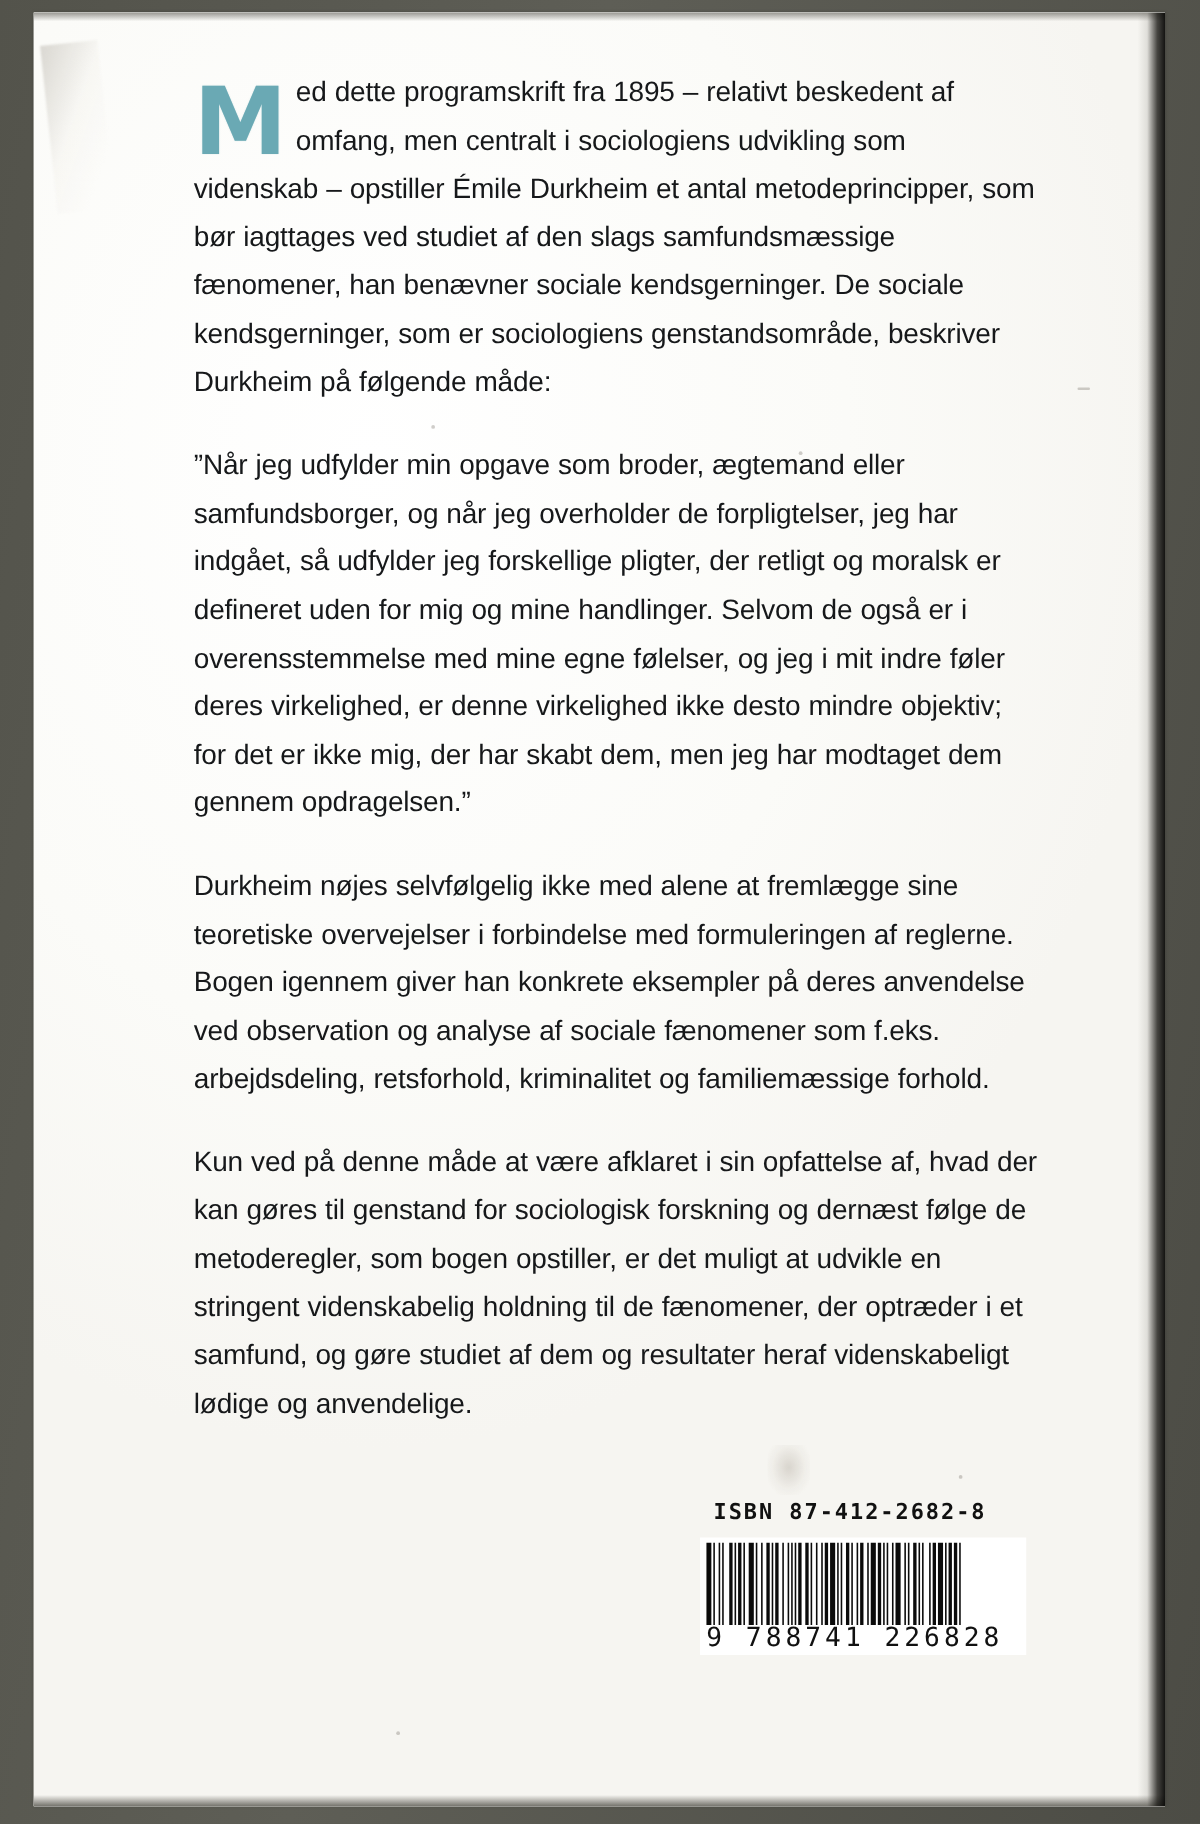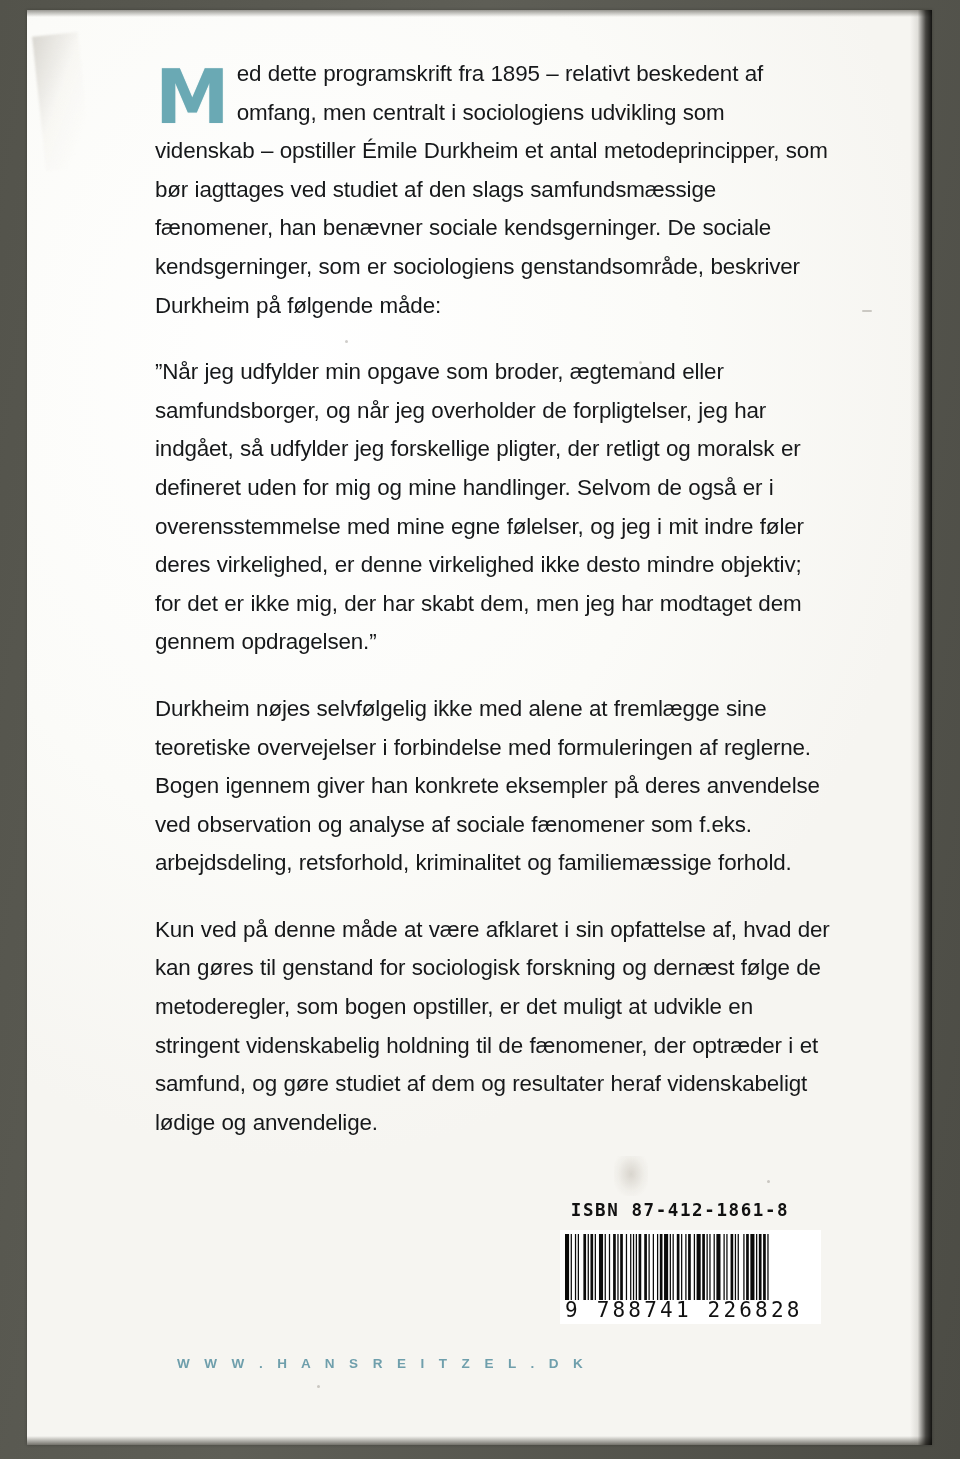--- a/index.html
+++ b/index.html
@@ -193,21 +193,21 @@
 
     <p class="body">Durkheim nøjes selvfølgelig ikke med alene at fremlægge sine teoretiske overvejelser i forbindelse med formuleringen af reglerne. Bogen igennem giver han konkrete eksempler på deres anvendelse ved observation og analyse af sociale fænomener som f.eks. arbejdsdeling, retsforhold, kriminalitet og familiemæssige forhold.</p>
 
     <p class="body">Kun ved på denne måde at være afklaret i sin opfattelse af, hvad der kan gøres til genstand for sociologisk forskning og dernæst følge de metoderegler, som bogen opstiller, er det muligt at udvikle en stringent videnskabelig holdning til de fænomener, der optræder i et samfund, og gøre studiet af dem og resultater heraf videnskabeligt lødige og anvendelige.</p>
 
   </div>
 
   <div class="smudge"></div>
 
   <div class="isbn-block">
-    <div class="isbn-text">ISBN 87-412-1861-8</div>
+    <div class="isbn-text">ISBN 87-412-2682-8</div>
     <div class="barcode-wrap">
       <svg class="barcode" width="208" height="66" viewBox="0 0 208 66" role="img" aria-label="EAN-13 barcode">
         <rect x="0" y="0" width="208" height="66" fill="#ffffff"></rect>
         <g id="bars" fill="#0b0b0b">
             <rect x="0.00" y="0" width="4.09" height="66"></rect>
             <rect x="5.66" y="0" width="1.26" height="66"></rect>
             <rect x="9.90" y="0" width="1.26" height="66"></rect>
             <rect x="12.73" y="0" width="1.26" height="66"></rect>
             <rect x="18.39" y="0" width="2.68" height="66"></rect>
             <rect x="22.64" y="0" width="1.26" height="66"></rect>
@@ -254,18 +254,17 @@
             <rect x="191.02" y="0" width="1.26" height="66"></rect>
             <rect x="193.85" y="0" width="2.68" height="66"></rect>
             <rect x="198.10" y="0" width="2.68" height="66"></rect>
             <rect x="202.34" y="0" width="1.26" height="66"></rect>
           </g>
       </svg>
       <div class="barcode-digits">9 788741 226828</div>
     </div>
   </div>
 
-  <div class="url">W W W . H A N S R E I T Z E L . D K</div>
 
   <div class="top-edge"></div>
   <div class="bottom-edge"></div>
   <div class="spine-shadow"></div>
 </div>
 
 </body></html>

